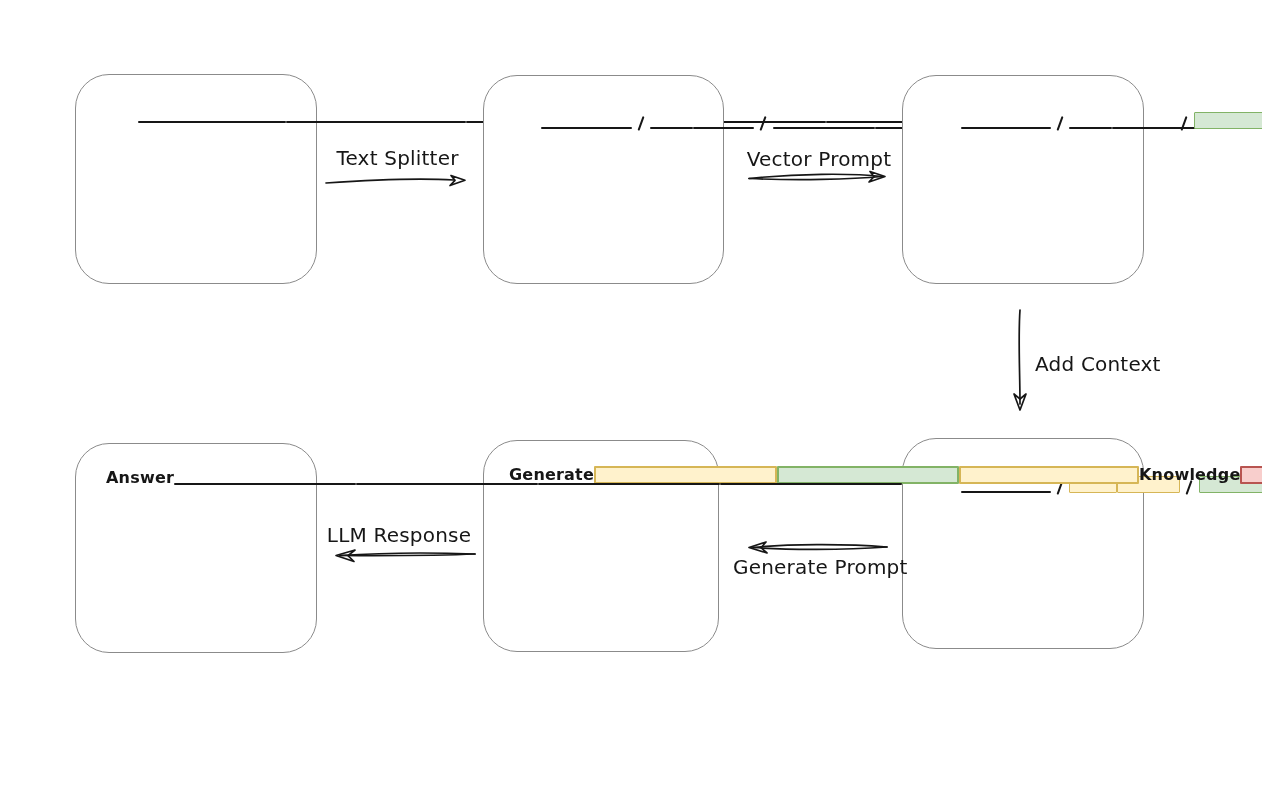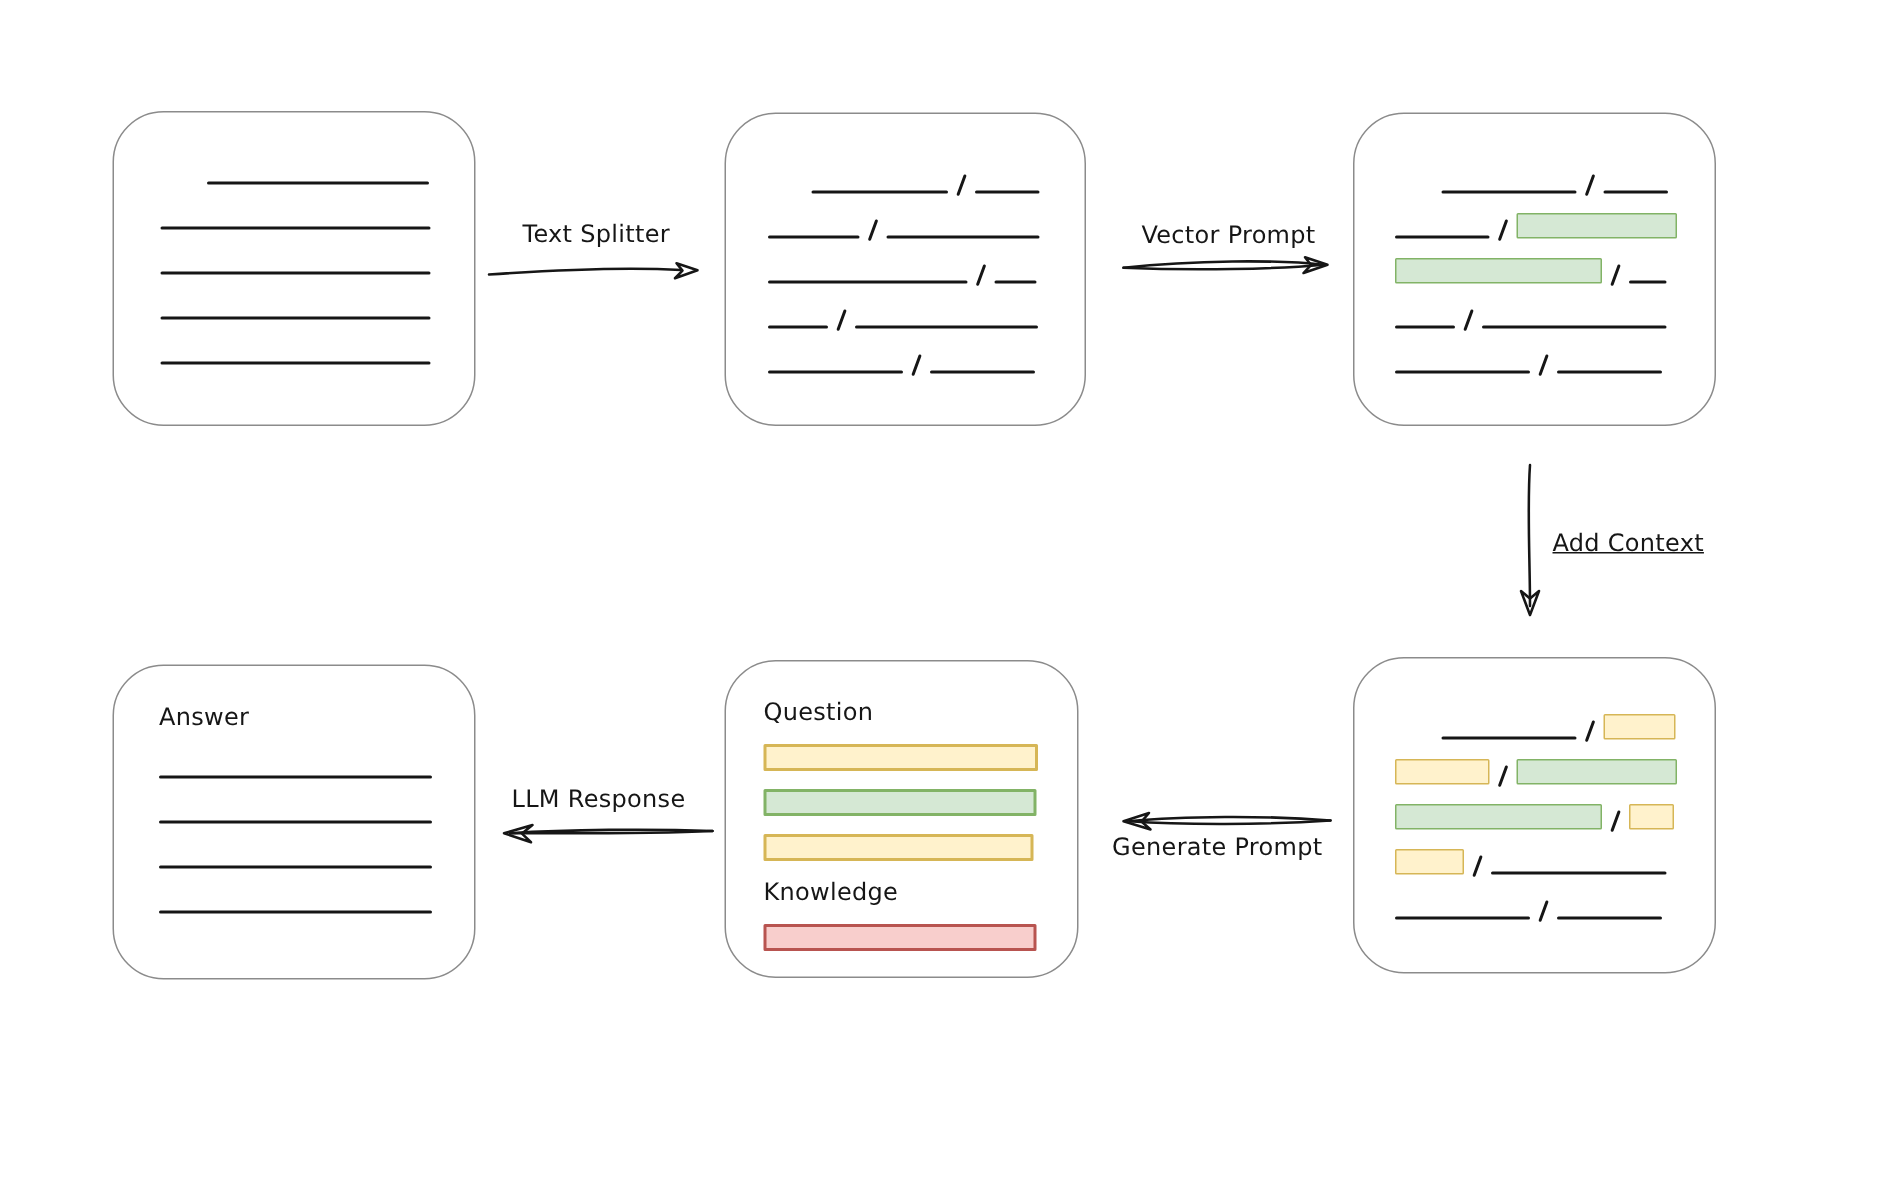--- a/index.html
+++ b/index.html
@@ -7,21 +7,21 @@
     position:relative; width:1262px; height:792px; overflow:hidden;
     background:var(--background,#fff);
     font-family:"DejaVu Sans", sans-serif;
     color:var(--ink,#161616);
   }
   .box{
     position:absolute; background:#fff;
     border:1.4px solid var(--box_border,#8b8b8b);
     border-radius:34px; box-sizing:border-box;
   }
-  .seg-rows{display:flex; flex-direction:column;}
+  .seg-rows{display:flex; flex-direction:row;font-weight:bold;}
   .seg-row{display:flex; align-items:flex-end; height:30px;}
   .seg-row > *{margin-bottom:5px;}
   .seg-line{height:2px; background:var(--ink,#161616); border-radius:1px; flex:none;}
   .seg-slash{
     width:2.4px; height:15px; background:var(--ink,#161616); flex:none;
     transform:rotate(20deg); margin-left:8px; margin-right:8px; margin-bottom:3px; border-radius:1px;
   }
   .seg-chip{height:17px; box-sizing:border-box; border:1.6px solid; flex:none; border-radius:1px;}
   .seg-bar{height:18px; box-sizing:border-box; border:2px solid; flex:none; margin-bottom:3px; border-radius:1px;}
   .seg-chip.green,.seg-bar.green{background:var(--green_fill,#d5e8d4); border-color:var(--green_border,#82b366);}
@@ -31,24 +31,24 @@
 
   .box-document .seg-rows{padding:23px 0 0 31px;}
   .box-chunks .seg-rows{padding:28px 0 0 28px;}
   .box-retrieved .seg-rows{padding:28px 0 0 27px;}
   .box-context .seg-rows{padding:29px 0 0 27px;}
   .box-prompt .seg-rows{padding:16px 0 0 25px;}
   .box-answer .seg-rows{padding:16px 0 0 30px;}
   .box-answer .row-label{margin-bottom:4px;}
 
   .arrow-label{
-    position:absolute; font-size:16px; letter-spacing:.2px;
+    position:absolute; font-size:20px; letter-spacing:.2px;
     text-align:center; white-space:nowrap;
   }
-  .arrow-label.left-align{text-align:right;text-decoration:underline;}
+  .arrow-label.left-align{text-align:right;}
   .arrow svg{display:block;}
   .arrow{position:absolute;}
   .arrow path{stroke:var(--ink,#161616); fill:none; stroke-width:1.7; stroke-linecap:round; stroke-linejoin:round;}
   .credit{
     position:absolute; left:760px; top:684px; width:440px;
     font-size:18px; text-align:center; letter-spacing:.2px; white-space:nowrap;
   }
 </style>
 </head>
 <body>
@@ -161,21 +161,21 @@
           <span class="seg-line" style="width: 90px;"></span>
           <span class="seg-slash"></span>
           <span class="seg-line" style="width: 70px;"></span>
         </div>
       </div>
   </div>
 
   <div class="box box-prompt" style="left:483px;top:440px;width:236px;height:212px;">
     <div class="seg-rows">
         <div class="seg-row row-label">
-          <span class="seg-label">Question</span>
+          <span class="seg-label">Generate</span>
         </div>
         <div class="seg-row row-bar">
           <span class="seg-bar yellow" style="width: 183px;"></span>
         </div>
         <div class="seg-row row-bar">
           <span class="seg-bar green" style="width: 182px;"></span>
         </div>
         <div class="seg-row row-bar">
           <span class="seg-bar yellow" style="width: 180px;"></span>
         </div>

